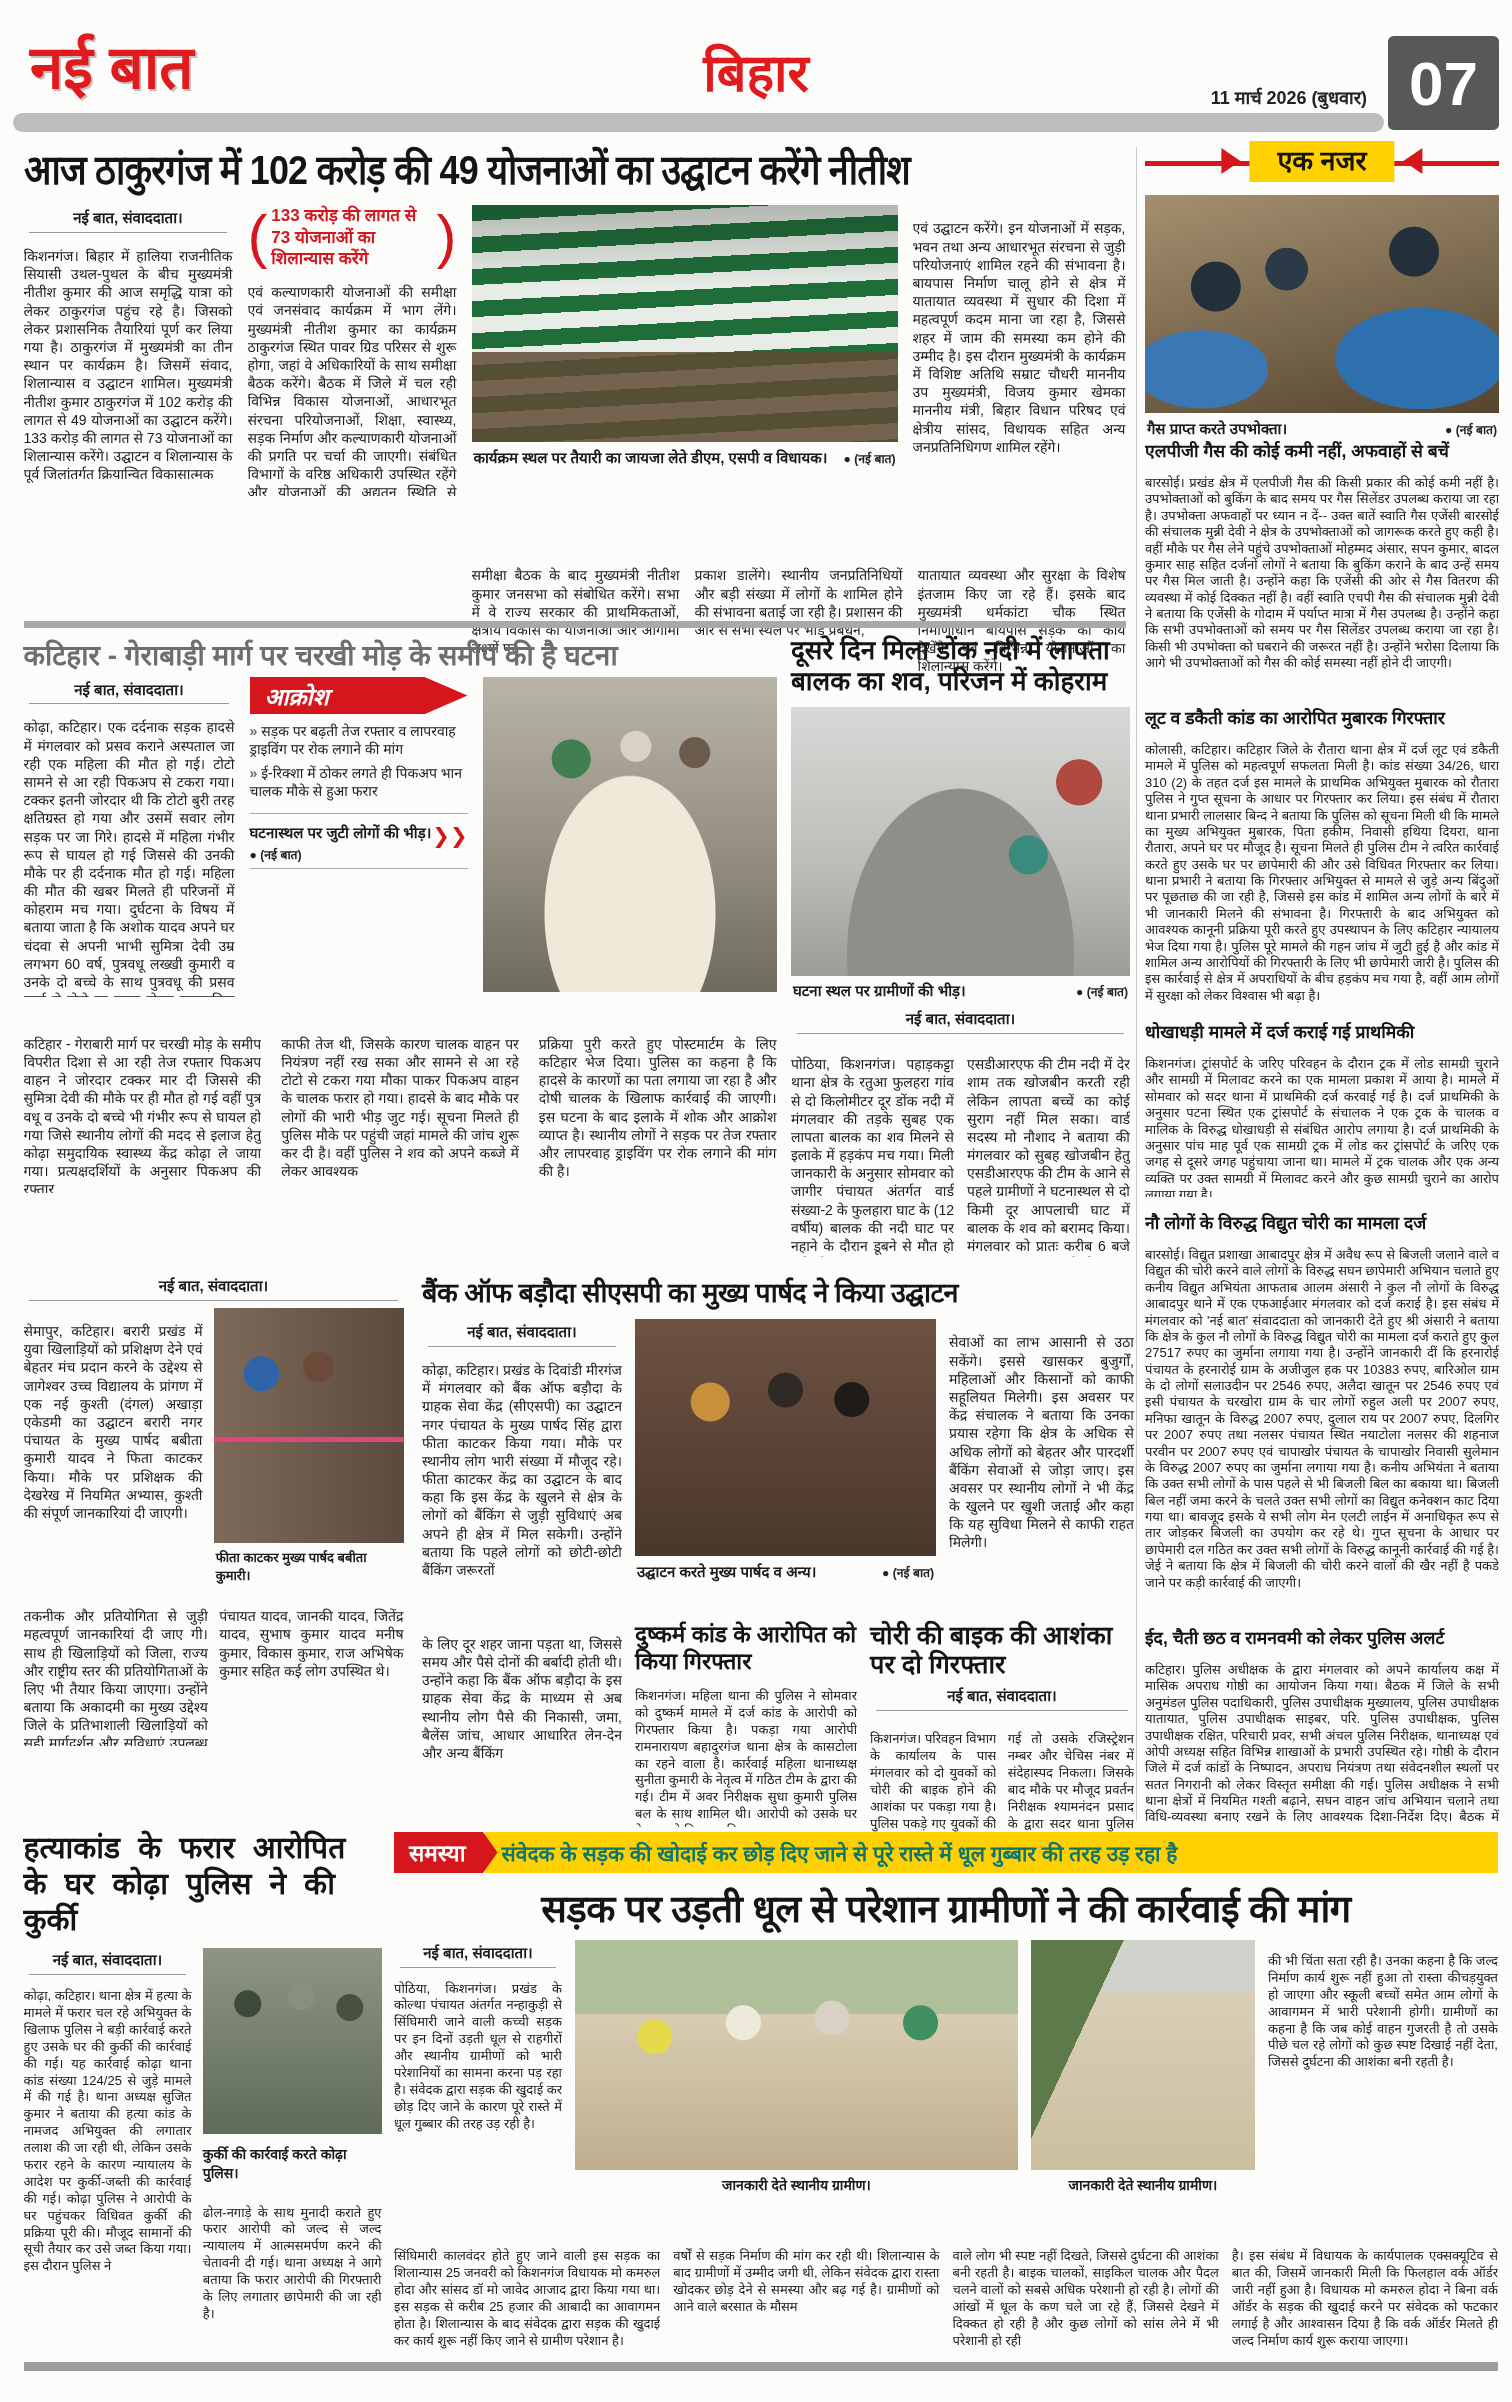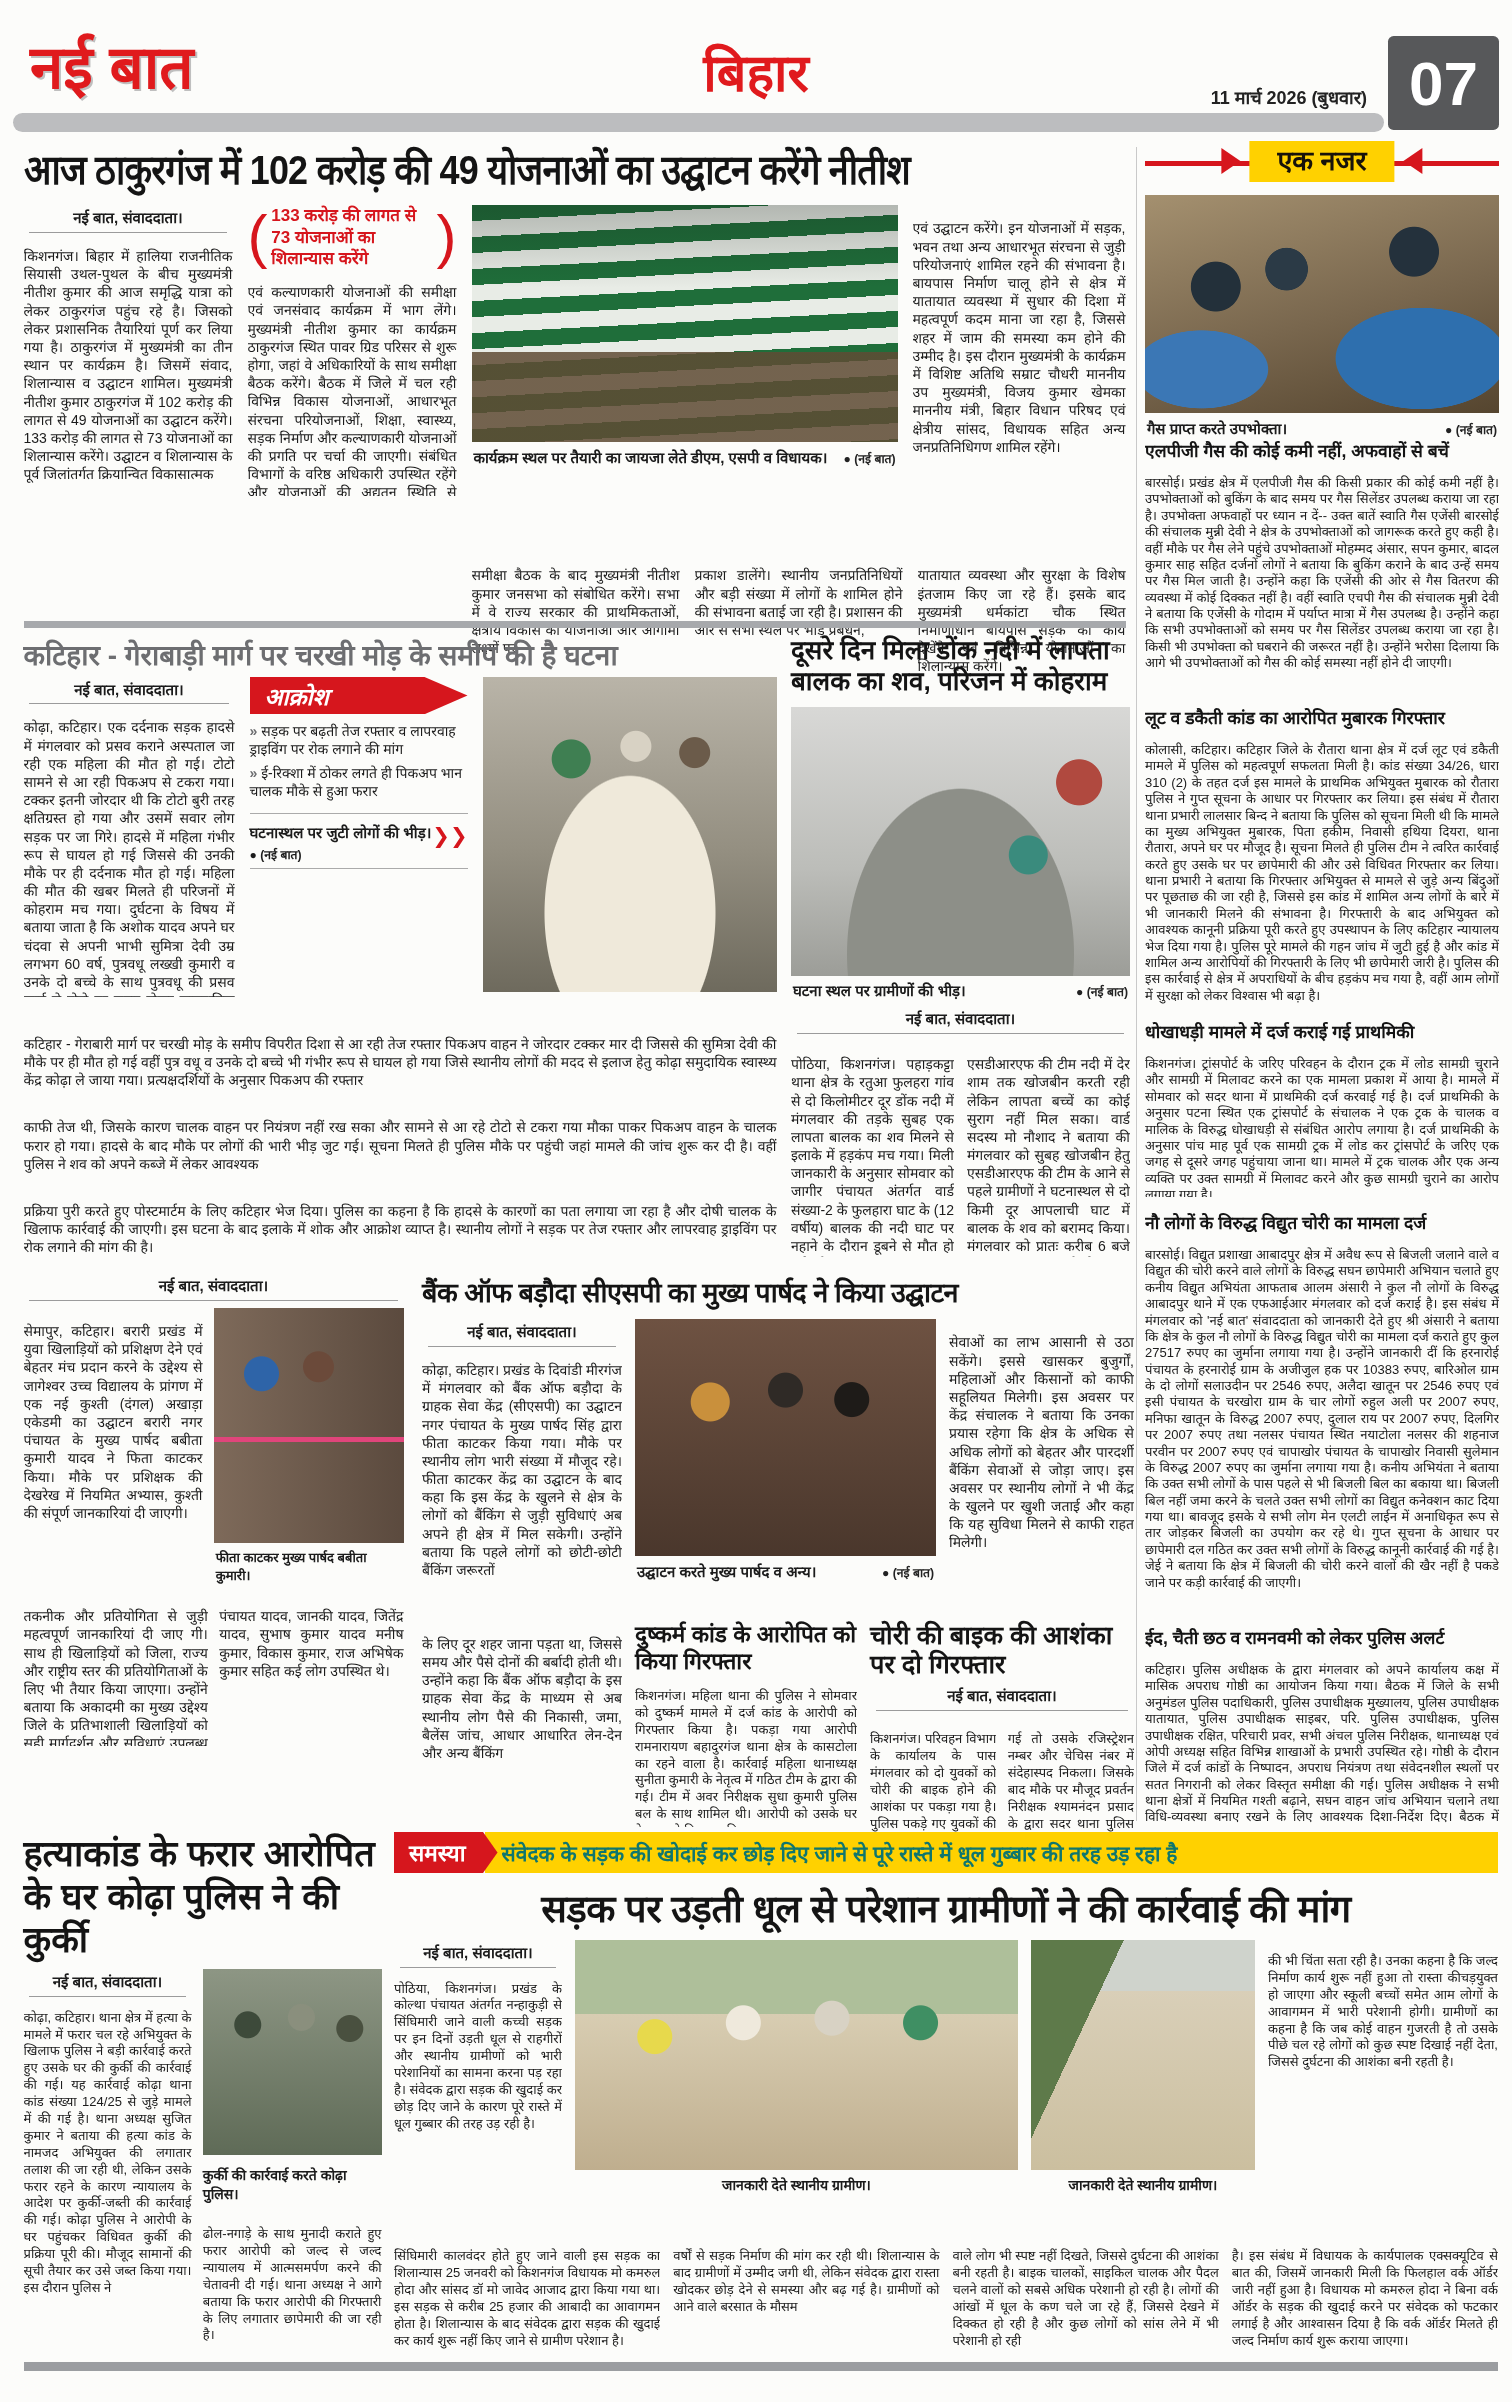--- a/index.html
+++ b/index.html
@@ -87,21 +87,21 @@
   .akrosh-list li::before{content:"» ";color:#6d6e71;font-weight:700;}
   .cap-box{border-bottom:0.9px solid #aaa;padding:7.5px 0 5.6px;font-weight:700;font-size:15px;position:relative;}
   .cap-box .cap-arrow{position:absolute;right:0;top:9.4px;color:#d6161d;font-size:21px;font-weight:800;}
   .cap-credit{font-weight:700;font-size:12.2px;padding-top:3.8px;}
   .ph-crowd{width:294px;height:315px;flex:0 0 auto;background:
      radial-gradient(circle at 30% 26%,#3f7f52 0 19px,transparent 20px),
      radial-gradient(circle at 52% 22%,#d8d2c4 0 15px,transparent 16px),
      radial-gradient(circle at 72% 24%,#6b5b4a 0 15px,transparent 16px),
      radial-gradient(ellipse at 50% 75%,#efe9da 0 85px,transparent 86px),
      linear-gradient(180deg,#b9b4a8,#948f81 55%,#6e6a5d);}
-  .acc-bottom{display:flex;gap:1px;margin-top:9.4px;flex-direction:column;}
+  .acc-bottom{display:flex;gap:20px;margin-top:9.4px;}
   .acc-bottom .txt{flex:1;height:158px;}
 
   
   #river{top:635px;left:791px;width:339px;}
   .riv-h{font-size:26px;font-weight:800;line-height:1.2;margin-bottom:9.4px;}
   .ph-mist{height:269px;background:
      radial-gradient(circle at 85% 28%,#b0493f 0 22.6px,transparent 23.5px),
      radial-gradient(circle at 70% 55%,#3a8b7d 0 19px,transparent 20px),
      radial-gradient(ellipse at 50% 92%,#8d8f88 0 113px,transparent 114px),
      linear-gradient(180deg,#d8d8d6,#bcbdb9 60%,#9c9d98);}
@@ -140,21 +140,21 @@
   .arrest{width:222px;flex:0 0 auto;}
   .arrest h3{font-size:22.6px;font-weight:800;line-height:1.2;margin-bottom:5.6px;}
   .arrest .txt{height:139px;}
   .bike{flex:1;}
   .bike h3{font-size:25.4px;font-weight:800;line-height:1.15;margin-bottom:3.8px;}
   .bike-cols{display:flex;gap:11.3px;}
   .bike-cols .txt{flex:1;height:111px;font-size:13px;}
 
   
   #kurki{top:1832px;left:23.5px;width:358px;}
-  .kur-h{font-size:36px;font-weight:800;line-height:1.2;margin-bottom:7.5px;}
+  .kur-h{font-size:30px;font-weight:800;line-height:1.2;margin-bottom:7.5px;font-family:Liberation Mono, monospace;}
   .kur-row{display:flex;gap:11.3px;}
   .kur-c1{width:168px;flex:0 0 auto;}
   .kur-c1 .txt{height:405px;}
   .kur-stack{flex:1;}
   .ph-kurki{height:186px;background:
      radial-gradient(circle at 25% 30%,#3d4a3a 0 13px,transparent 14px),
      radial-gradient(circle at 55% 26%,#8a8f7d 0 13px,transparent 14px),
      radial-gradient(circle at 82% 32%,#49503f 0 13px,transparent 14px),
      linear-gradient(180deg,#8d9684,#5f6b57);}
   .kur-cap{font-weight:700;font-size:14px;padding:10px 0;}

